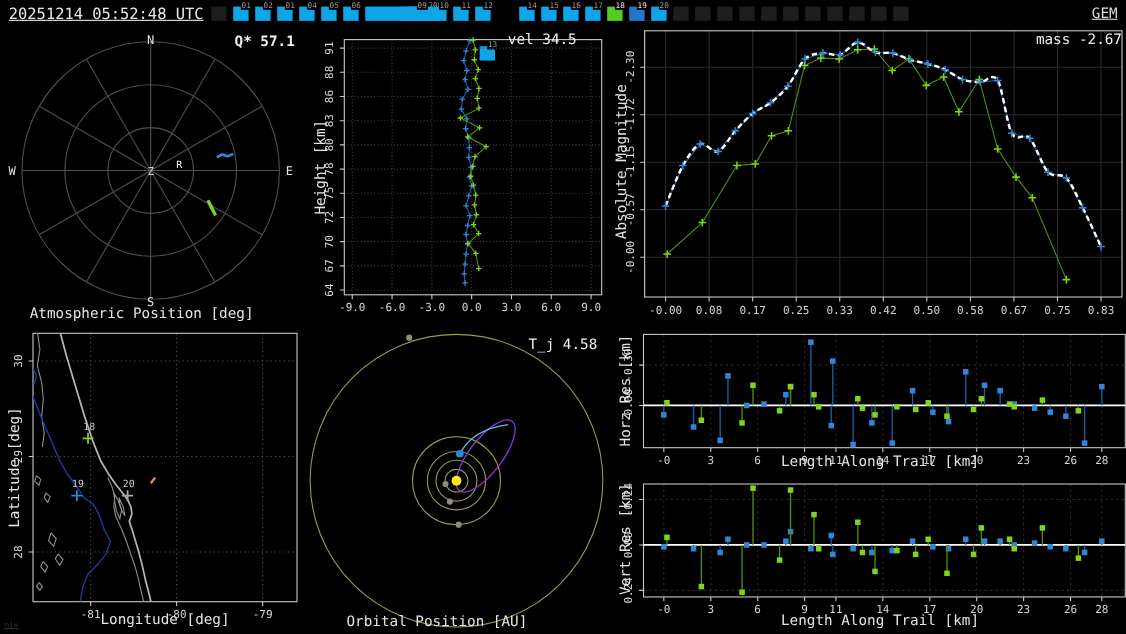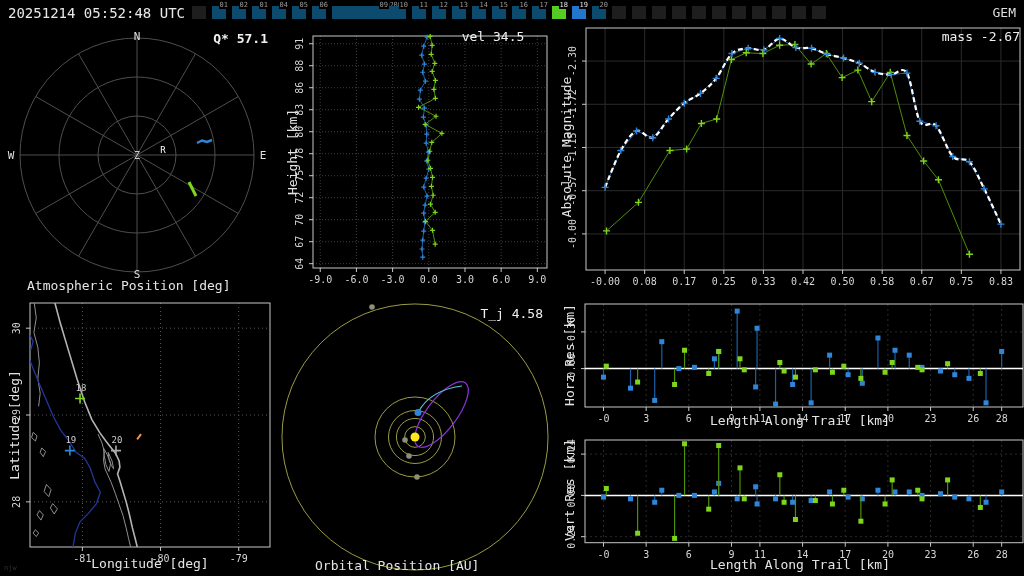--- a/index.html
+++ b/index.html
@@ -1,22 +1,22 @@
 <!DOCTYPE html>
 <html><head>
 <meta charset="utf-8">
 <style>
   html,body{margin:0;padding:0;background:#000;}
   #root{position:relative;width:1024px;height:576px;background:#000;overflow:hidden;
         font-family:"DejaVu Sans Mono",monospace;color:#ddd;}
-  #root .abs{position:absolute;}
+  #root .abs{position:absolute;text-decoration:underline;}
   #timestamp{left:8px;top:5px;font-size:14px;color:#e8e8e8;letter-spacing:0px;white-space:pre;}
   #shower{top:5px;right:8px;font-size:13px;color:#dcdcdc;}
   .fbox{position:absolute;top:6px;width:14px;height:13px;background:#1e1e1e;}
-  .fbox.idle{background:#0c4a6e;}
+  .fbox.idle{background:#0ea5e9;}
   .fbox.active_green{background:#55cc22;}
   .fbox.active_blue{background:#2277cc;}
   .fbox .flbl{position:absolute;top:-5px;right:-3px;font-size:7px;line-height:8px;
         background:#000;color:#9a9a9a;padding:0 1px;}
   .fbox.active_green .flbl,.fbox.active_blue .flbl{color:#e8e8e8;}
   svg.panel{position:absolute;display:block;}
   .stat{position:absolute;font-size:13px;color:#f0f0f0;white-space:pre;}
   .axis-x{position:absolute;font-size:13px;color:#e4e4e4;text-align:center;white-space:pre;}
   .axis-y{position:absolute;font-size:13px;color:#e4e4e4;white-space:pre;
           transform:translate(-50%,-50%) rotate(-90deg);}
@@ -61,21 +61,21 @@
         </div>
         <div class="fbox idle" style="left: 392px;">
           <span class="flbl">10</span>
         </div>
         <div class="fbox idle" style="left: 412px;">
           <span class="flbl">11</span>
         </div>
         <div class="fbox idle" style="left: 432px;">
           <span class="flbl">12</span>
         </div>
-        <div class="fbox idle" style="left: 452px;">
+        <div class="fbox idle" style="left: 436px; margin-top: 36px;">
           <span class="flbl">13</span>
         </div>
         <div class="fbox idle" style="left: 472px;">
           <span class="flbl">14</span>
         </div>
         <div class="fbox idle" style="left: 492px;">
           <span class="flbl">15</span>
         </div>
         <div class="fbox idle" style="left: 512px;">
           <span class="flbl">16</span>

